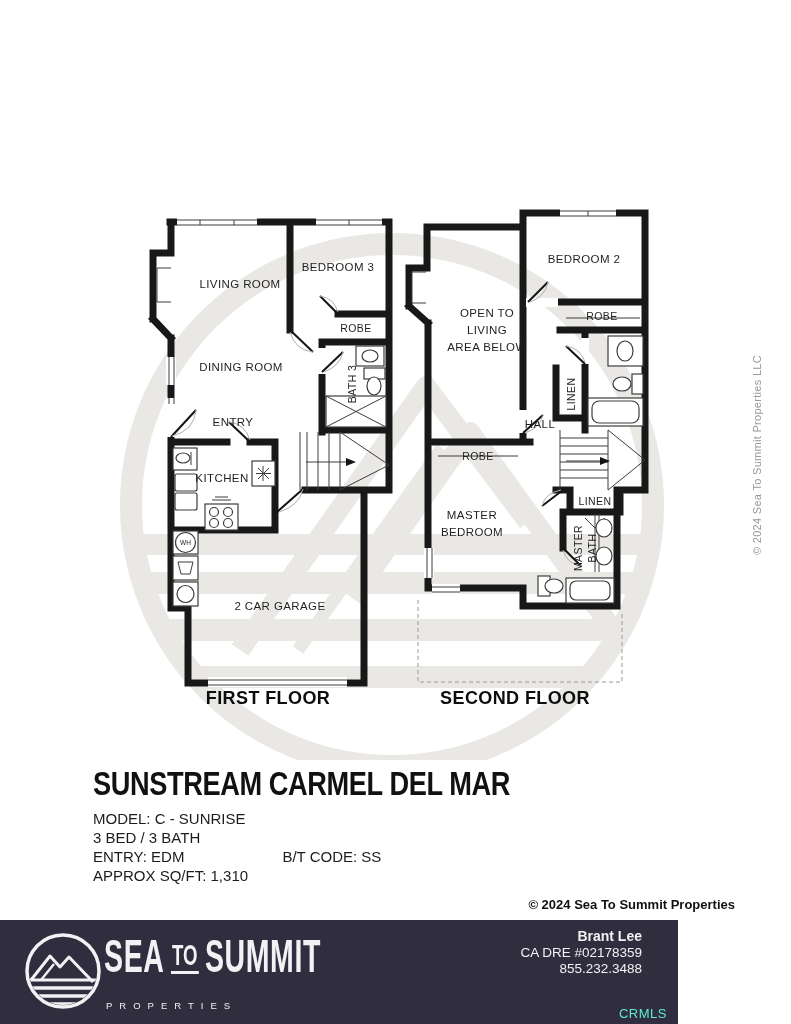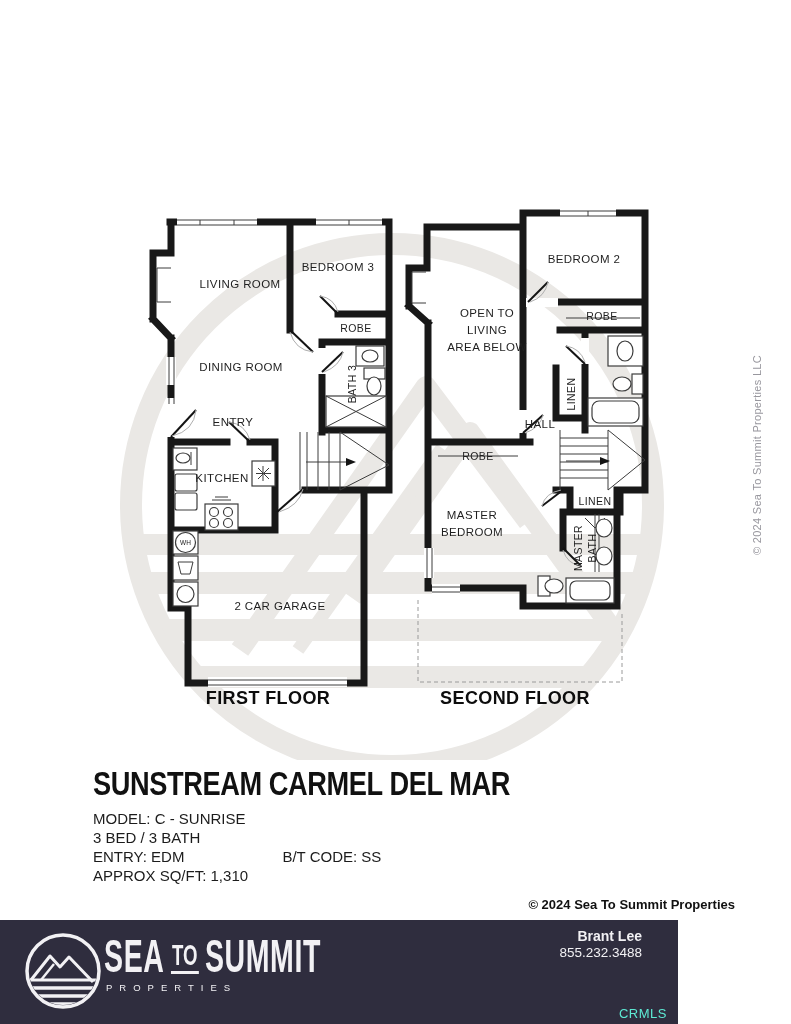--- a/index.html
+++ b/index.html
@@ -34,21 +34,21 @@
              font-weight:bold;color:#111;}
   
   .footer{position:absolute;left:0;top:920px;width:678px;height:104px;background:#2f2d3e;color:#f2f1f4;}
   .logo-icon{position:absolute;left:22px;top:10px;}
   .logo-text{position:absolute;left:104px;top:16px;}
   .logo-main{display:flex;align-items:flex-end;transform:scaleX(.62);transform-origin:left bottom;
              font-weight:bold;white-space:nowrap;}
   .logo-word{font-size:46px;line-height:40px;letter-spacing:1px;}
   .logo-to{font-size:30px;line-height:30px;border-bottom:3px solid #f2f1f4;
            margin:0 10px 2px 10px;padding:0 2px 1px 2px;}
-  .logo-sub{margin-top:6px;margin-left:2px;font-size:9.5px;letter-spacing:7px;color:#f2f1f4;}
+  .logo-sub{margin-top:24px;margin-left:2px;font-size:9.5px;letter-spacing:7px;color:#f2f1f4;}
   .f-center{position:absolute;left:285px;top:11px;width:245px;text-align:center;
             font-size:13.5px;line-height:16.5px;}
   .f-center .co-name{font-weight:bold;font-size:14px;}
   .f-center .site{font-weight:bold;margin-top:14px;font-size:14px;}
   .f-right{position:absolute;right:36px;top:8px;width:300px;text-align:right;
            font-size:13.5px;line-height:16.5px;}
   .f-right .agent-name{font-weight:bold;font-size:14px;}
   .crmls{position:absolute;right:11px;bottom:3px;font-size:13px;color:#5eead4;letter-spacing:.5px;}
 </style>
 </head>
@@ -296,16 +296,17 @@
   <div class="logo-text">
     <div class="logo-main">
       <span class="logo-word">SEA</span>
       <span class="logo-to">TO</span>
       <span class="logo-word">SUMMIT</span>
     </div>
     <div class="logo-sub">PROPERTIES</div>
   </div>
   <div class="f-right">
     <div class="agent-name">Brant Lee</div>
+    <div>CA DRE #02178359</div>
     <div>855.232.3488</div>
   </div>
   <div class="crmls">CRMLS</div>
 </div>
 
 </body></html>

